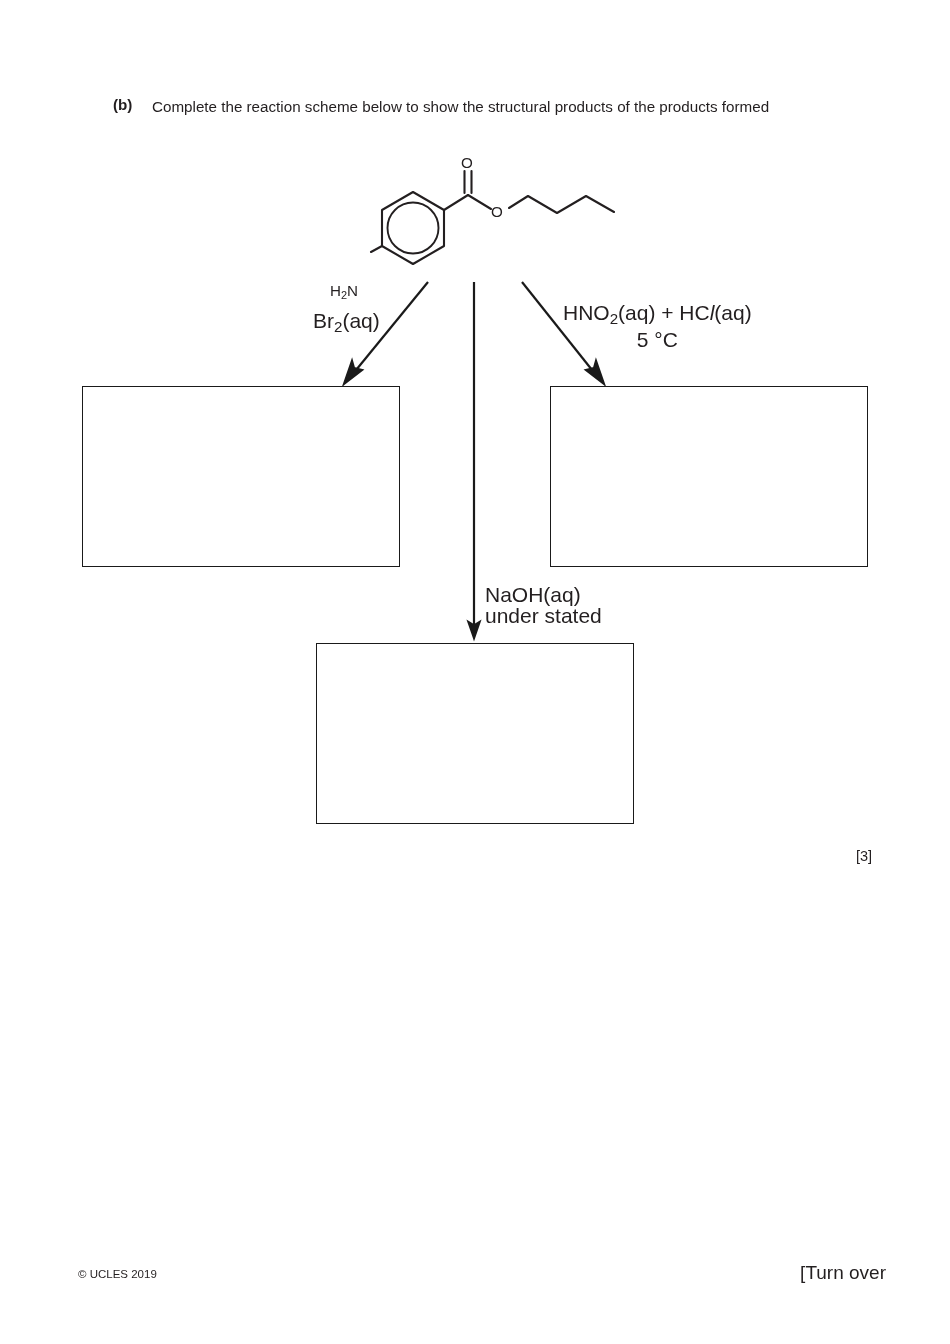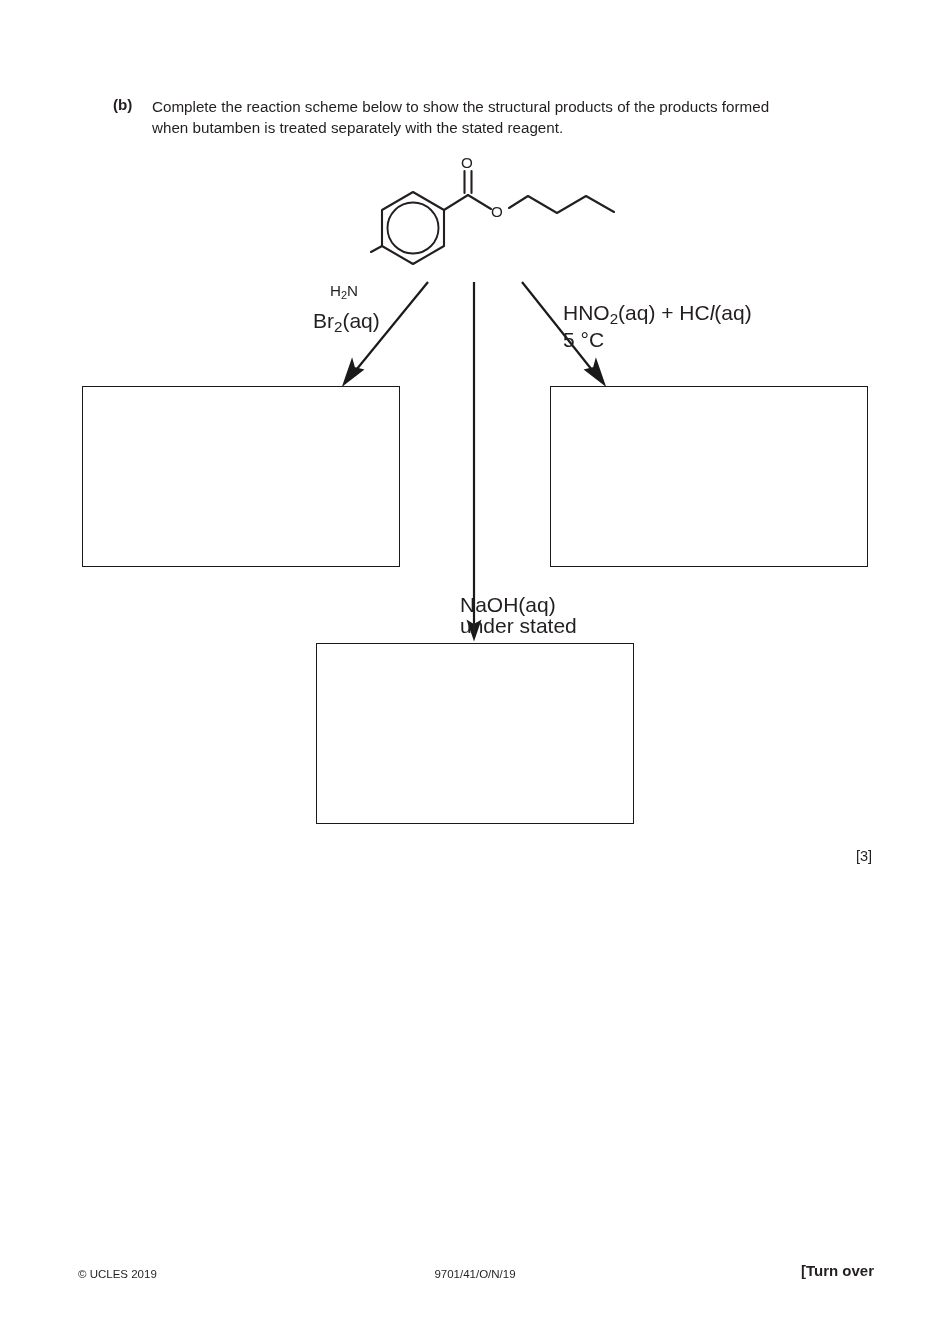--- a/index.html
+++ b/index.html
@@ -55,22 +55,22 @@
   .reagent {
     position: absolute;
     font-size: 21px;
     line-height: 21px;
     white-space: nowrap;
   }
   .reagent .ital { font-style: italic; }
   sub { font-size: 0.72em; vertical-align: -0.28em; }
 
   .reagent-br { left: 313px; top: 310px; }
-  .reagent-hno2 { left: 563px; top: 302px; text-align: left; }
-  .reagent-naoh { left: 460px; top: 584px; margin-top: 10px; }
+  .reagent-hno2 { left: 563px; top: 302px; text-align: center; }
+  .reagent-naoh { left: 485px; top: 584px; }
 
   .answer-box {
     position: absolute;
     border: 1.6px solid #1a1a1a;
     background: #ffffff;
     box-sizing: border-box;
   }
   .box-left   { left: 82px;  top: 386px; width: 318px; height: 181px; }
   .box-right  { left: 550px; top: 386px; width: 318px; height: 181px; }
   .box-bottom { left: 316px; top: 643px; width: 318px; height: 181px; }
@@ -97,44 +97,43 @@
   }
   .footer-center {
     position: absolute;
     left: 0; top: 0;
     width: 950px;
     text-align: center;
     font-size: 11.5px;
   }
   .footer-right {
     position: absolute;
-    right: 76px; top: -6px;
-    font-size: 15px;
-    font-weight: bold;
+    right: 64px; top: -6px;
+    font-size: 19px;
+    font-weight: normal;
   }
   .struct-label {
     position: absolute;
     font-size: 15.2px;
     white-space: nowrap;
   }
   .label-h2n { left: 330px; top: 250px; margin-top: 32px; }
   .label-o-carbonyl { left: 461px; top: 154px; }
   .label-o-ester { left: 491px; top: 203px; }
 </style>
 </head>
 <body>
 
 <div id="page">
 
 
   <div class="question-block">
     <span class="q-label">(b)</span>
     <div class="q-text">
       <span>Complete the reaction scheme below to show the structural products of the products formed</span>
-      <span class="line2">when butamben is treated separately with the stated reagent.</span>
     </div>
   </div>
 
   <div class="scheme">
     <svg width="950" height="1344" viewBox="0 0 950 1344">
       <g stroke="#231f20" stroke-width="2.1" fill="none" stroke-linecap="round" stroke-linejoin="round">
 
         <polygon points="413,192 444,210 444,246 413,264 382,246 382,210"></polygon>
 
         <circle cx="413" cy="228" r="25.5" stroke-width="1.9"></circle>
@@ -184,17 +183,16 @@
   </div>
 
   <div class="answer-box box-left"></div>
   <div class="answer-box box-right"></div>
   <div class="answer-box box-bottom"></div>
 
   <div class="marks">[3]</div>
 
   <div class="footer">
     <span class="footer-left">© UCLES 2019</span>
-    <span class="footer-center">9701/41/O/N/19</span>
     <span class="footer-right">[Turn over</span>
   </div>
 
 </div>
 
 </body></html>

